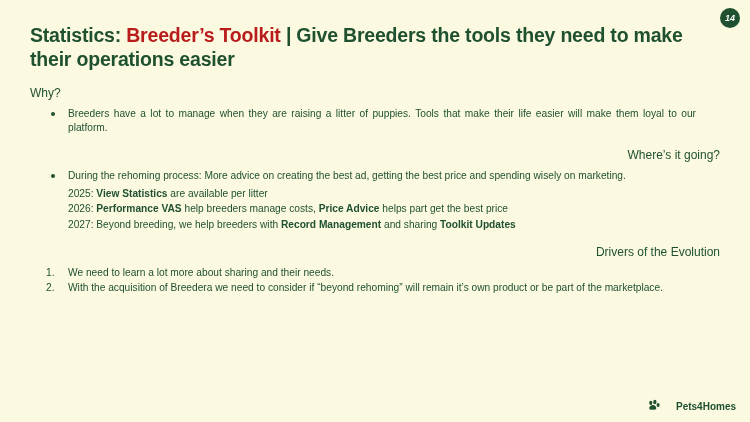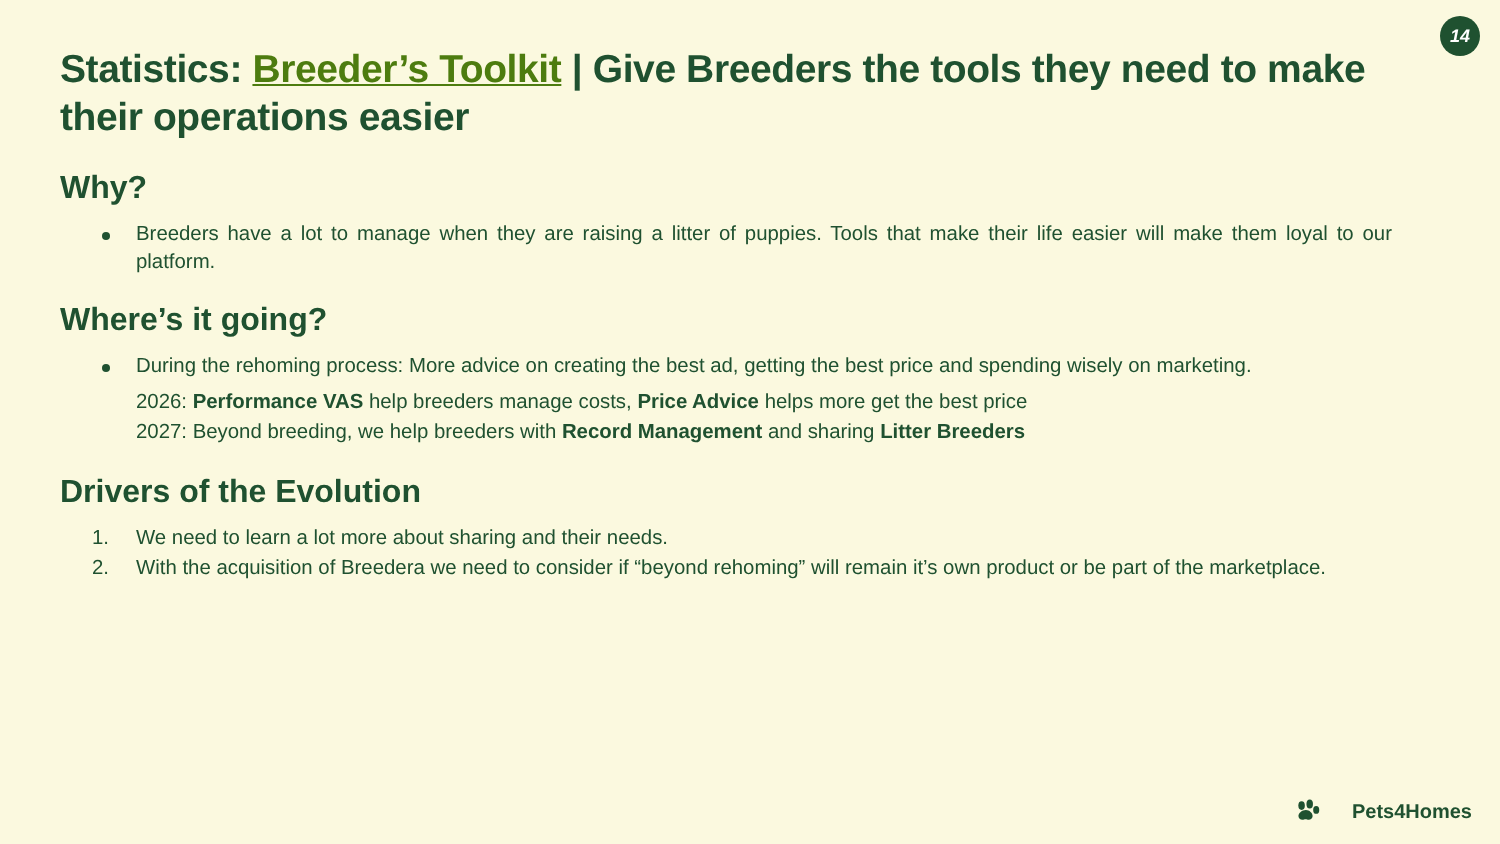--- a/index.html
+++ b/index.html
@@ -41,30 +41,29 @@
   h1.title {
     font-size: 19.5px;
     line-height: 1.22;
     margin: 0 0 14px 0;
     font-weight: bold;
     color: #1f5130;
     letter-spacing: -0.2px;
     max-width: 668px;
   }
   h1.title .link {
-    text-decoration: underline;
-    color: #4d7c0f;
+    color: #b91c1c;
   }
   h2.section {
-    font-size: 16px;
-    font-weight: bold;
+    font-size: 12px;
+    font-weight: normal;
     margin: 0 0 7px 0;
     color: #1f5130;
   }
-  h2.section.spaced { margin-top: 13px; }
+  h2.section.spaced { margin-top: 13px; text-align: right; }
   ul.bullets, ol.numbers {
     margin: 0 0 0 0;
     padding-left: 0;
     list-style: none;
   }
   ul.bullets li {
     position: relative;
     padding-left: 38px;
     font-size: 10.2px;
     line-height: 1.38;
@@ -151,22 +150,23 @@
 
   <div class="group">
     <h2 class="section spaced">Where’s it going?</h2>
     <ul class="bullets">
       <li>During the rehoming process: More advice on creating the best ad, getting the best price and spending wisely on marketing.</li>
     </ul>
   </div>
 
   <div class="group">
     <div class="evolution-lines">
-      <div><span>2026: </span><b>Performance VAS</b><span> help breeders manage costs, </span><b>Price Advice</b><span> helps more get the best price</span></div>
-      <div><span>2027: </span><span>Beyond breeding, we help breeders with </span><b>Record Management</b><span> and sharing </span><b>Litter Breeders</b></div>
+      <div><span>2025: </span><b>View Statistics</b><span> are available per litter</span></div>
+      <div><span>2026: </span><b>Performance VAS</b><span> help breeders manage costs, </span><b>Price Advice</b><span> helps part get the best price</span></div>
+      <div><span>2027: </span><span>Beyond breeding, we help breeders with </span><b>Record Management</b><span> and sharing </span><b>Toolkit Updates</b></div>
     </div>
   </div>
 
   <div class="group">
     <h2 class="section spaced">Drivers of the Evolution</h2>
     <ol class="numbers">
       <li>We need to learn a lot more about sharing and their needs.</li>
       <li>With the acquisition of Breedera we need to consider if “beyond rehoming” will remain it’s own product or be part of the marketplace.</li>
     </ol>
   </div>

